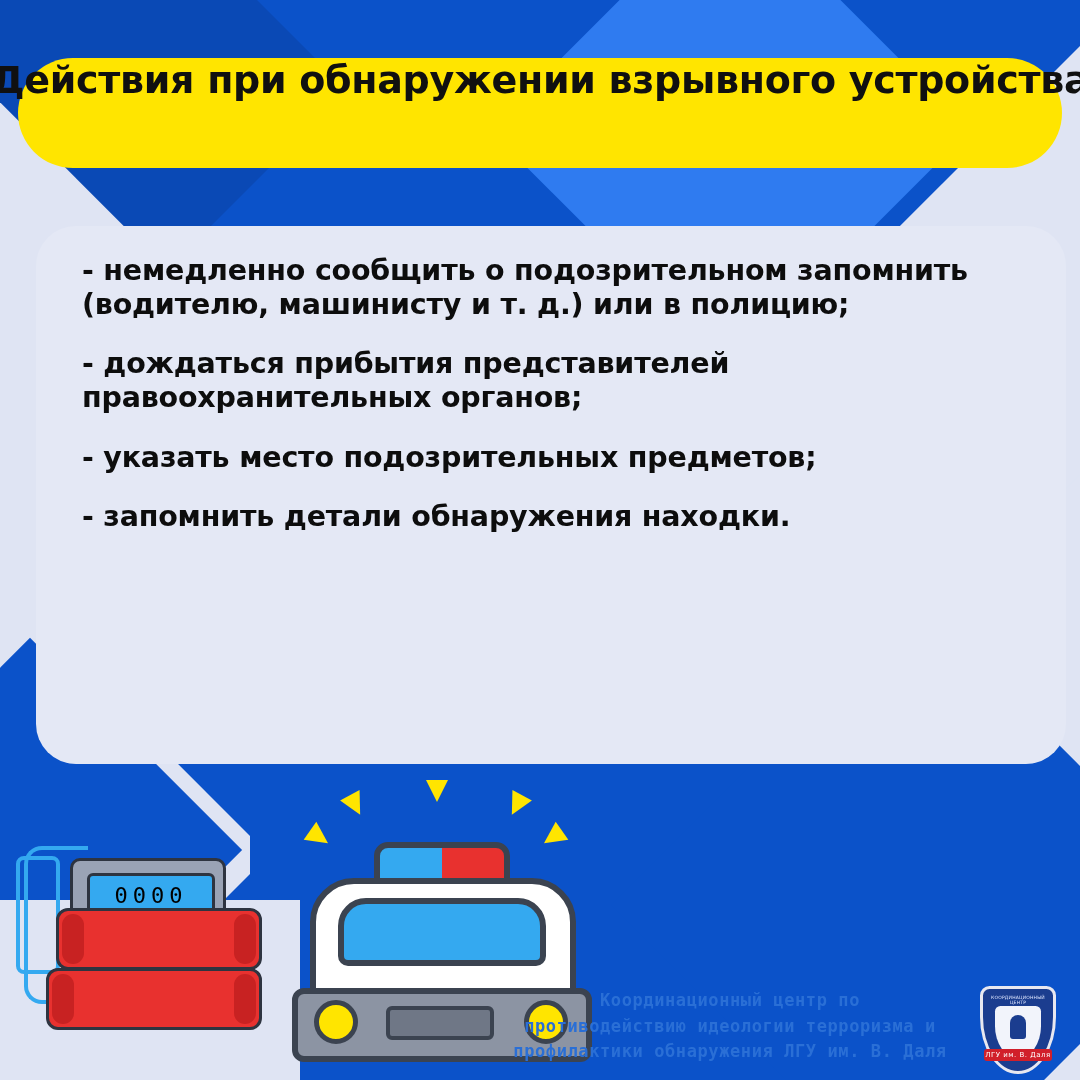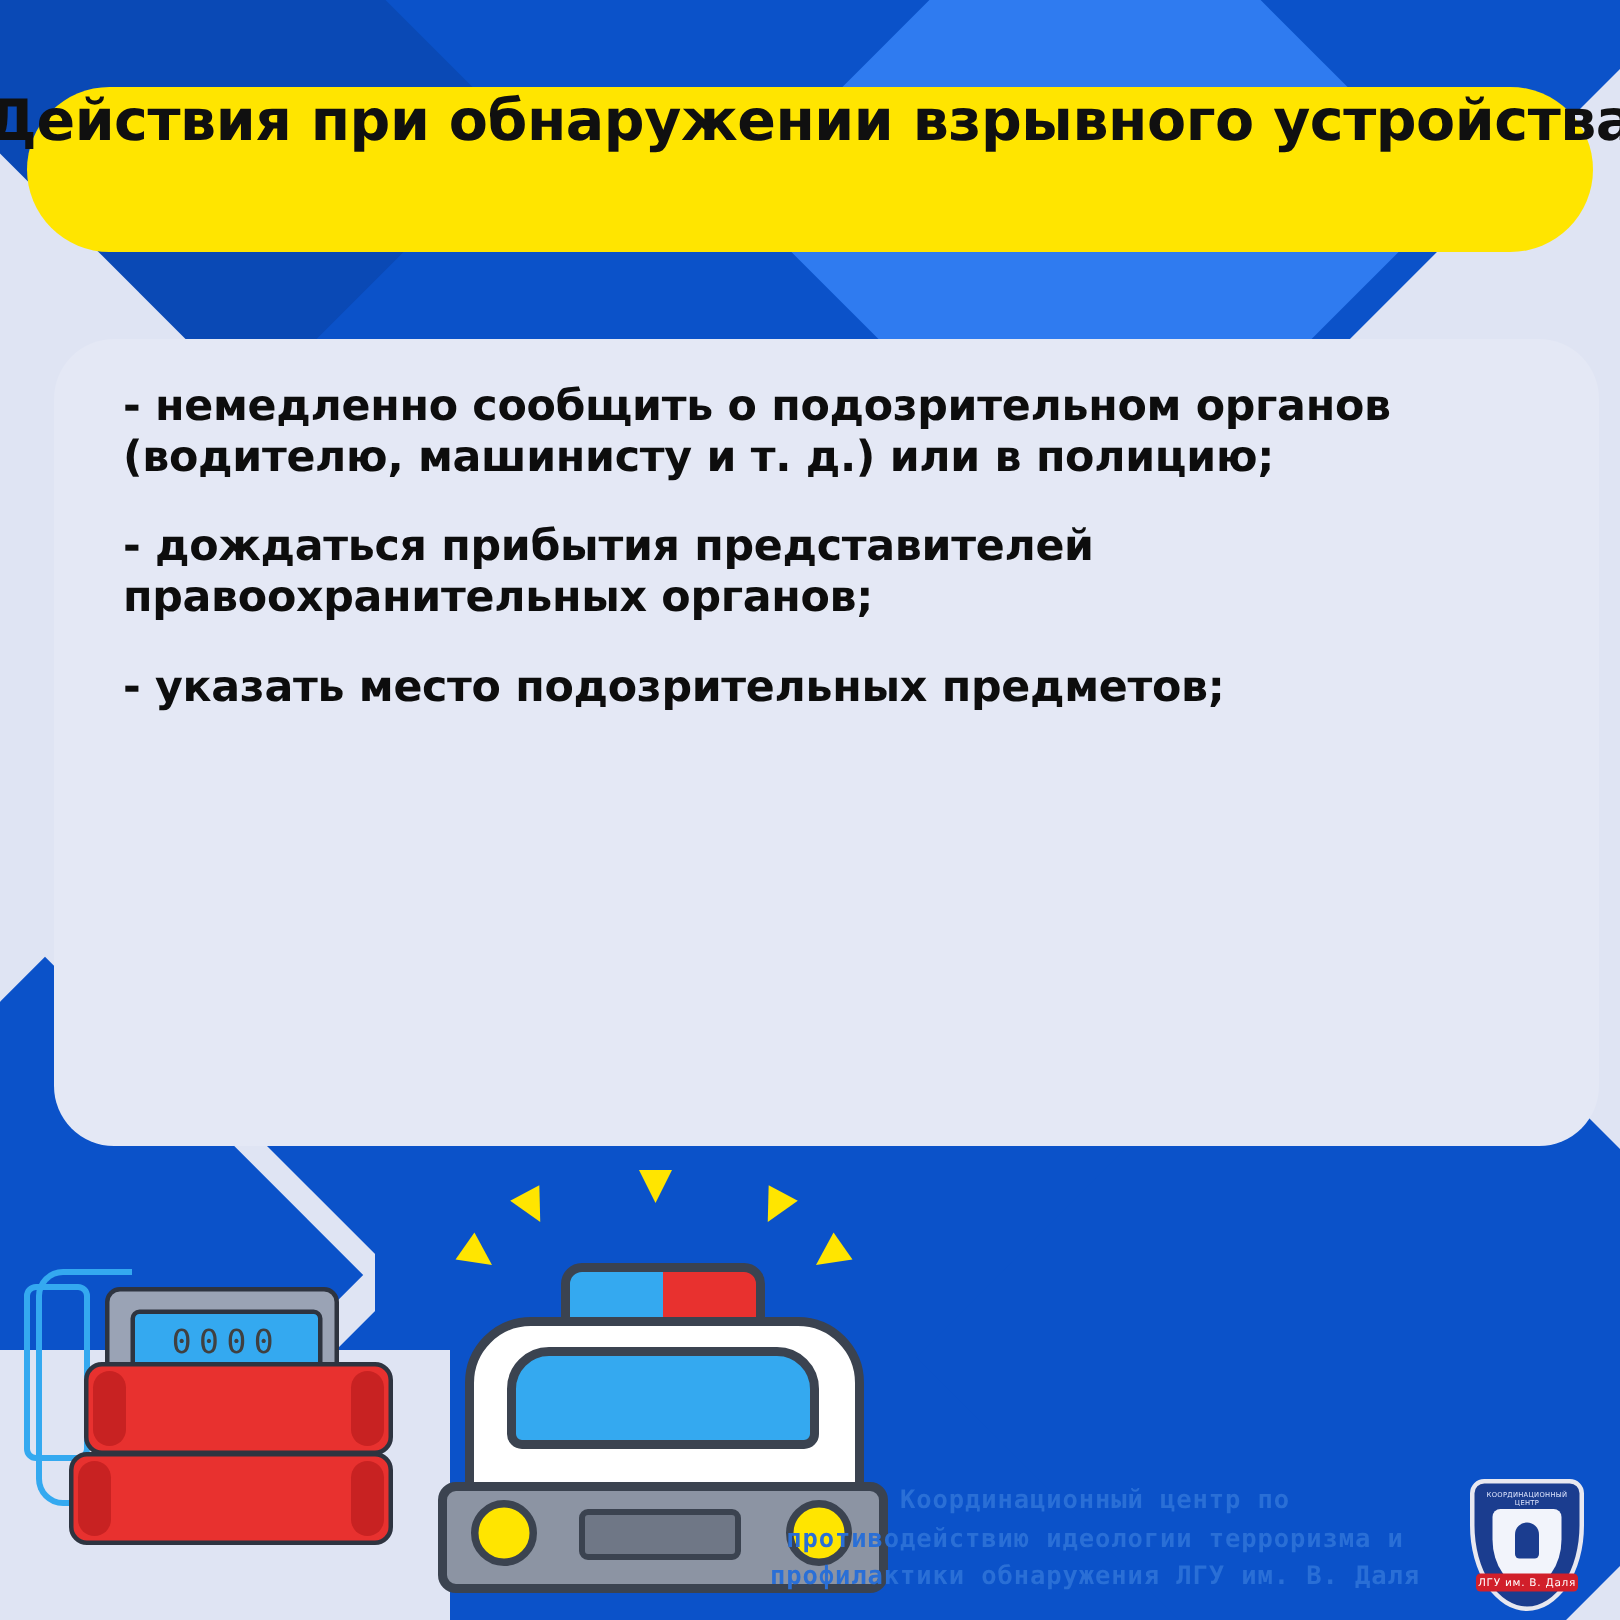--- a/index.html
+++ b/index.html
@@ -215,21 +215,21 @@
   }
   .bomb .timer-screen {
     position: absolute;
     left: 14px;
     top: 12px;
     width: 122px;
     height: 38px;
     background: #34a9f0;
     border: 3px solid #2e3440;
     border-radius: 6px;
-    color: #404040;
+    color: #000000;
     font-family: "DejaVu Sans Mono", monospace;
     font-size: 22px;
     letter-spacing: 5px;
     display: flex;
     align-items: center;
     justify-content: center;
   }
   .bomb .coil {
     position: absolute;
     left: 8px;
@@ -423,23 +423,24 @@
   <div class="bg-shape shape-blue-bottom-center"></div>
   <div class="bg-shape shape-blue-right-low"></div>
   <div class="bg-shape shape-lav-bottom-left2"></div>
 
   <div class="title-pill">
     <div class="title-text">Действия при обнаружении взрывного устройства</div>
   </div>
 
   <div class="content-card">
     <div class="content-inner">
-      <div class="bullet">- немедленно сообщить о подозрительном органов (водителю, машинисту и т. д.) или в полицию;</div>
+      <div class="bullet">- немедленно сообщить о подозрительном запомнить (водителю, машинисту и т. д.) или в полицию;</div>
       <div class="bullet">- дождаться прибытия представителей правоохранительных органов;</div>
       <div class="bullet">- указать место подозрительных предметов;</div>
+      <div class="bullet">- запомнить детали обнаружения находки.</div>
     </div>
   </div>
 
   <div class="bomb">
     <div class="wire"></div>
     <div class="coil"></div>
     <div class="timer-box">
       <div class="timer-screen">0000</div>
     </div>
     <div class="dynamite">

